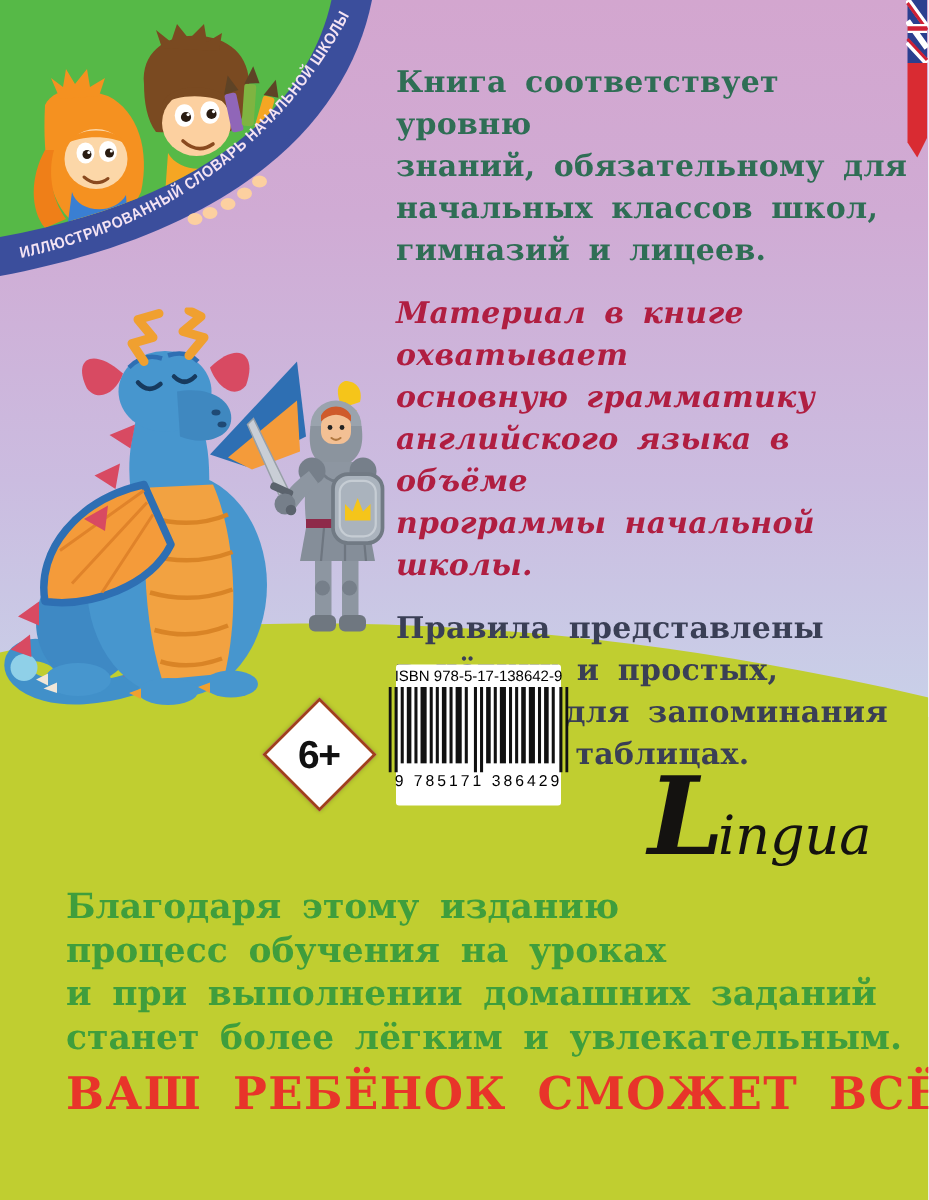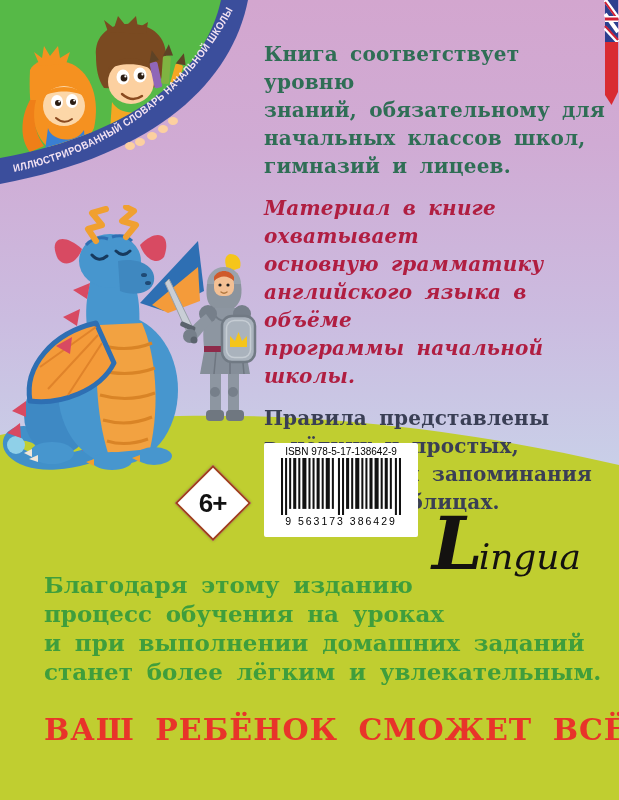--- a/index.html
+++ b/index.html
@@ -32,42 +32,42 @@
     position:absolute;left:186px;top:476px;width:50px;height:50px;z-index:4;
     background:#fff;border:2px solid #a0401c;transform:rotate(45deg);
     display:flex;align-items:center;justify-content:center;box-shadow:0 0 3px rgba(0,0,0,.25);
   }
   .age-badge span{
     transform:rotate(-45deg);font-family:"Liberation Sans",sans-serif;
     font-weight:bold;font-size:26px;color:#111;letter-spacing:-1px;
   }
   
   .barcode-box{
-    position:absolute;left:264px;top:443px;width:154px;height:94px;z-index:4;
+    position:absolute;left:264px;top:443px;width:110px;height:94px;z-index:4;
     background:#fff;border-radius:2px;display:flex;flex-direction:column;align-items:center;
   }
   .isbn-label{
     font-family:"Liberation Sans",sans-serif;font-size:10px;color:#000;
     margin-top:3px;white-space:nowrap;letter-spacing:0;
   }
   .bars{display:block;margin-top:1px;}
   .ean-digits{
     font-family:"Liberation Sans",sans-serif;font-size:10.5px;color:#000;
     letter-spacing:2px;margin-top:0px;white-space:nowrap;
   }
   
   .lingua{
     position:absolute;left:432px;top:452px;width:170px;z-index:4;display:block;
     font-family:"DejaVu Serif","Liberation Serif",serif;font-style:italic;
     font-size:36px;color:#141210;line-height:90px;margin-top:47px;
   }
   .lingua::first-letter{font-size:72px;font-weight:bold;letter-spacing:-4px;}
   
   .benefit{
-    position:absolute;left:44px;top:570px;width:560px;z-index:3;margin:0;
+    position:absolute;left:44px;top:590px;width:560px;z-index:3;margin:0;
     font-size:23px;line-height:29px;font-weight:bold;color:#3f9e3c;
     white-space:pre-line;word-spacing:0.25em;
   }
   .slogan{
     position:absolute;left:44px;top:712px;width:560px;z-index:3;margin:0;
     font-size:30px;font-weight:bold;color:#e8342a;
     word-spacing:0.3em;letter-spacing:1px;white-space:nowrap;
   }
 </style>
 </head>
@@ -290,21 +290,21 @@
         <rect x="83" y="0" width="2" height="50"></rect>
           <rect x="87" y="0" width="3" height="50"></rect>
         <rect x="92" y="0" width="4" height="50"></rect>
           <rect x="98" y="0" width="2" height="50"></rect>
         <rect x="102" y="0" width="3" height="50"></rect>
           <rect x="107" y="0" width="2" height="50"></rect>
         <rect x="112" y="0" width="2" height="56"></rect>
           <rect x="116" y="0" width="2" height="56"></rect>
       </g>
     </svg>
-    <div class="ean-digits">9 563173 386429</div>
+    <div class="ean-digits">9 785171 386429</div>
   </div>
 
   <div class="lingua">Lingua</div>
 
   <p class="benefit">Благодаря этому изданию
 процесс обучения на уроках
 и при выполнении домашних заданий
 станет более лёгким и увлекательным.</p>
   <p class="slogan">ВАШ РЕБЁНОК СМОЖЕТ ВСЁ!</p>
 

